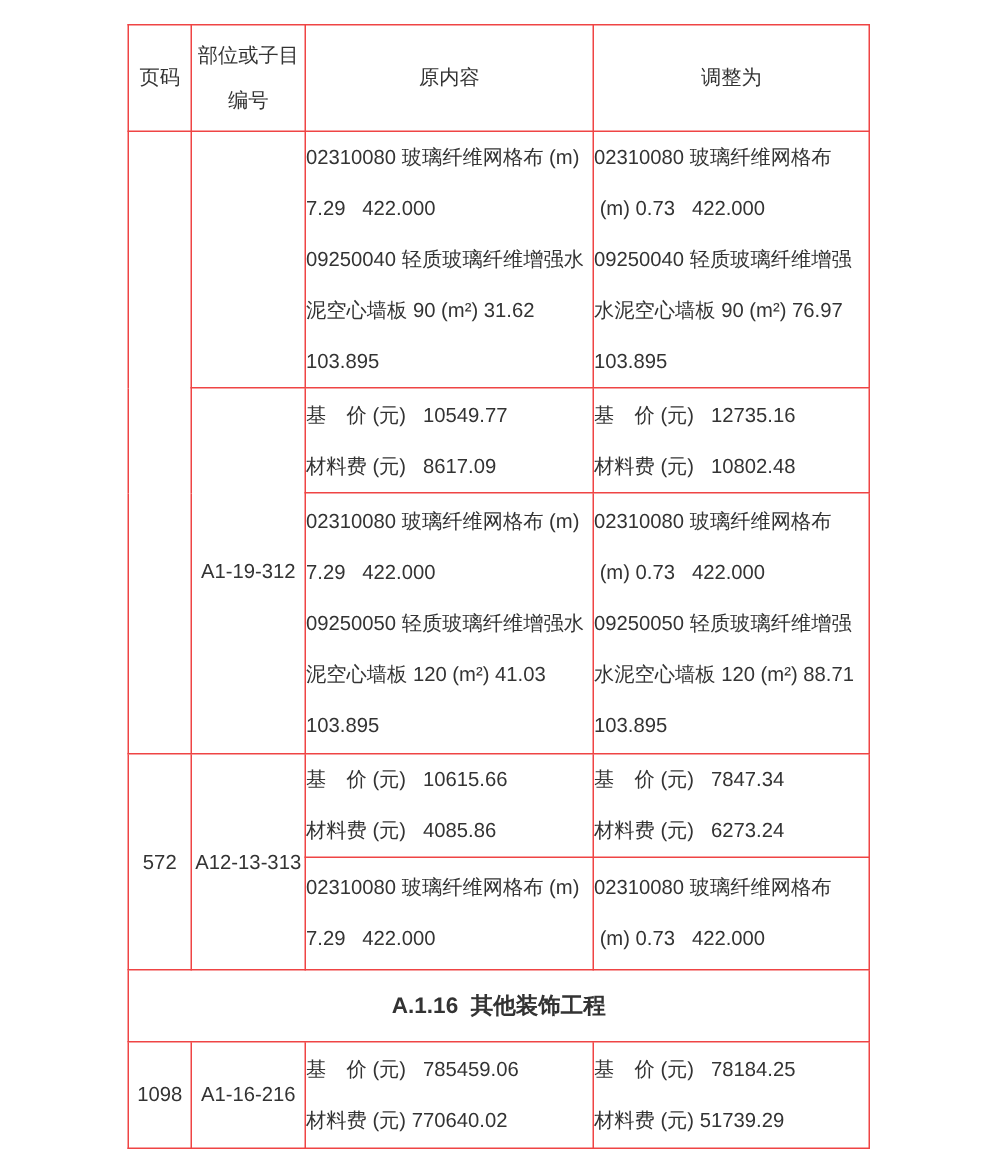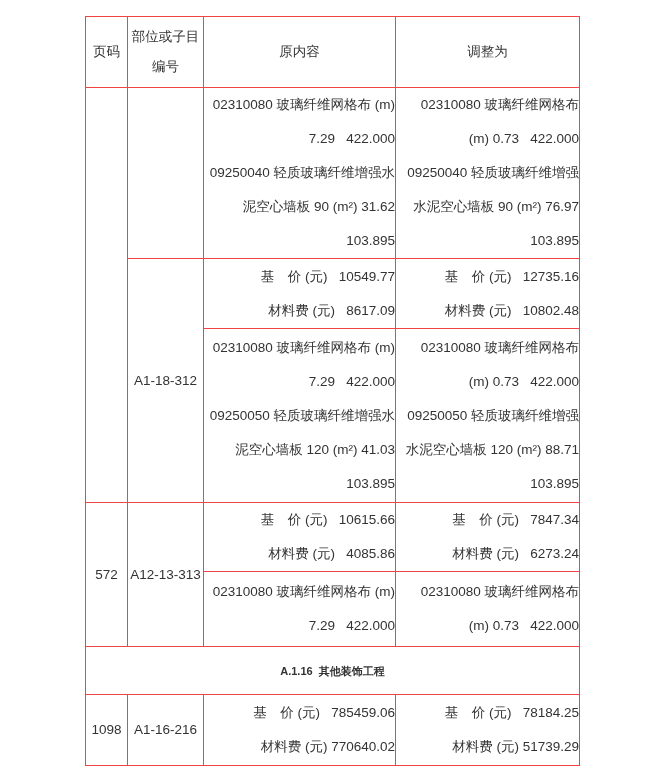--- a/index.html
+++ b/index.html
@@ -42,35 +42,35 @@
   tr.r-header  { height: 71px; }
   tr.r-b1 { height: 170px; }
   tr.r-b2 { height: 70px;  }
   tr.r-b3 { height: 174px; }
   tr.r-b4 { height: 68px;  }
   tr.r-b5 { height: 75px;  }
   tr.r-section { height: 48px; }
   tr.r-b6 { height: 71px;  }
 
   .center { text-align: center; }
-  .content-cell { text-align: right; padding: 0 4px 0 7px; }
+  .content-cell { text-align: left; padding: 0 4px 0 7px; }
   .ln {
     white-space: pre;
     line-height: 34px;
     height: 34px;
     overflow: visible;
   }
   .hdr-ln {
     white-space: pre;
     line-height: 30px;
     height: 30px;
   }
   .section-title {
     font-weight: bold;
-    font-size: 11px;
+    font-size: 15px;
     white-space: pre;
   }
 </style>
 </head>
 <body>
 
 <div class="page">
   <table class="adj">
     <colgroup>
       <col class="c1">
@@ -110,21 +110,21 @@
         <div class="ln">02310080 玻璃纤维网格布</div>
         <div class="ln"> (m) 0.73   422.000</div>
         <div class="ln">09250040 轻质玻璃纤维增强</div>
         <div class="ln">水泥空心墙板 90 (m²) 76.97</div>
         <div class="ln">103.895</div>
       </td>
     </tr>
 
     <tr class="r-b2">
       <td class="center" rowspan="2">
-        <div class="ln">A1-18-312</div>
+        <div class="ln">A1-19-312</div>
       </td>
       <td class="content-cell">
         <div class="ln">基　价 (元)   10549.77</div>
         <div class="ln">材料费 (元)   8617.09</div>
       </td>
       <td class="content-cell">
         <div class="ln">基　价 (元)   12735.16</div>
         <div class="ln">材料费 (元)   10802.48</div>
       </td>
     </tr>

